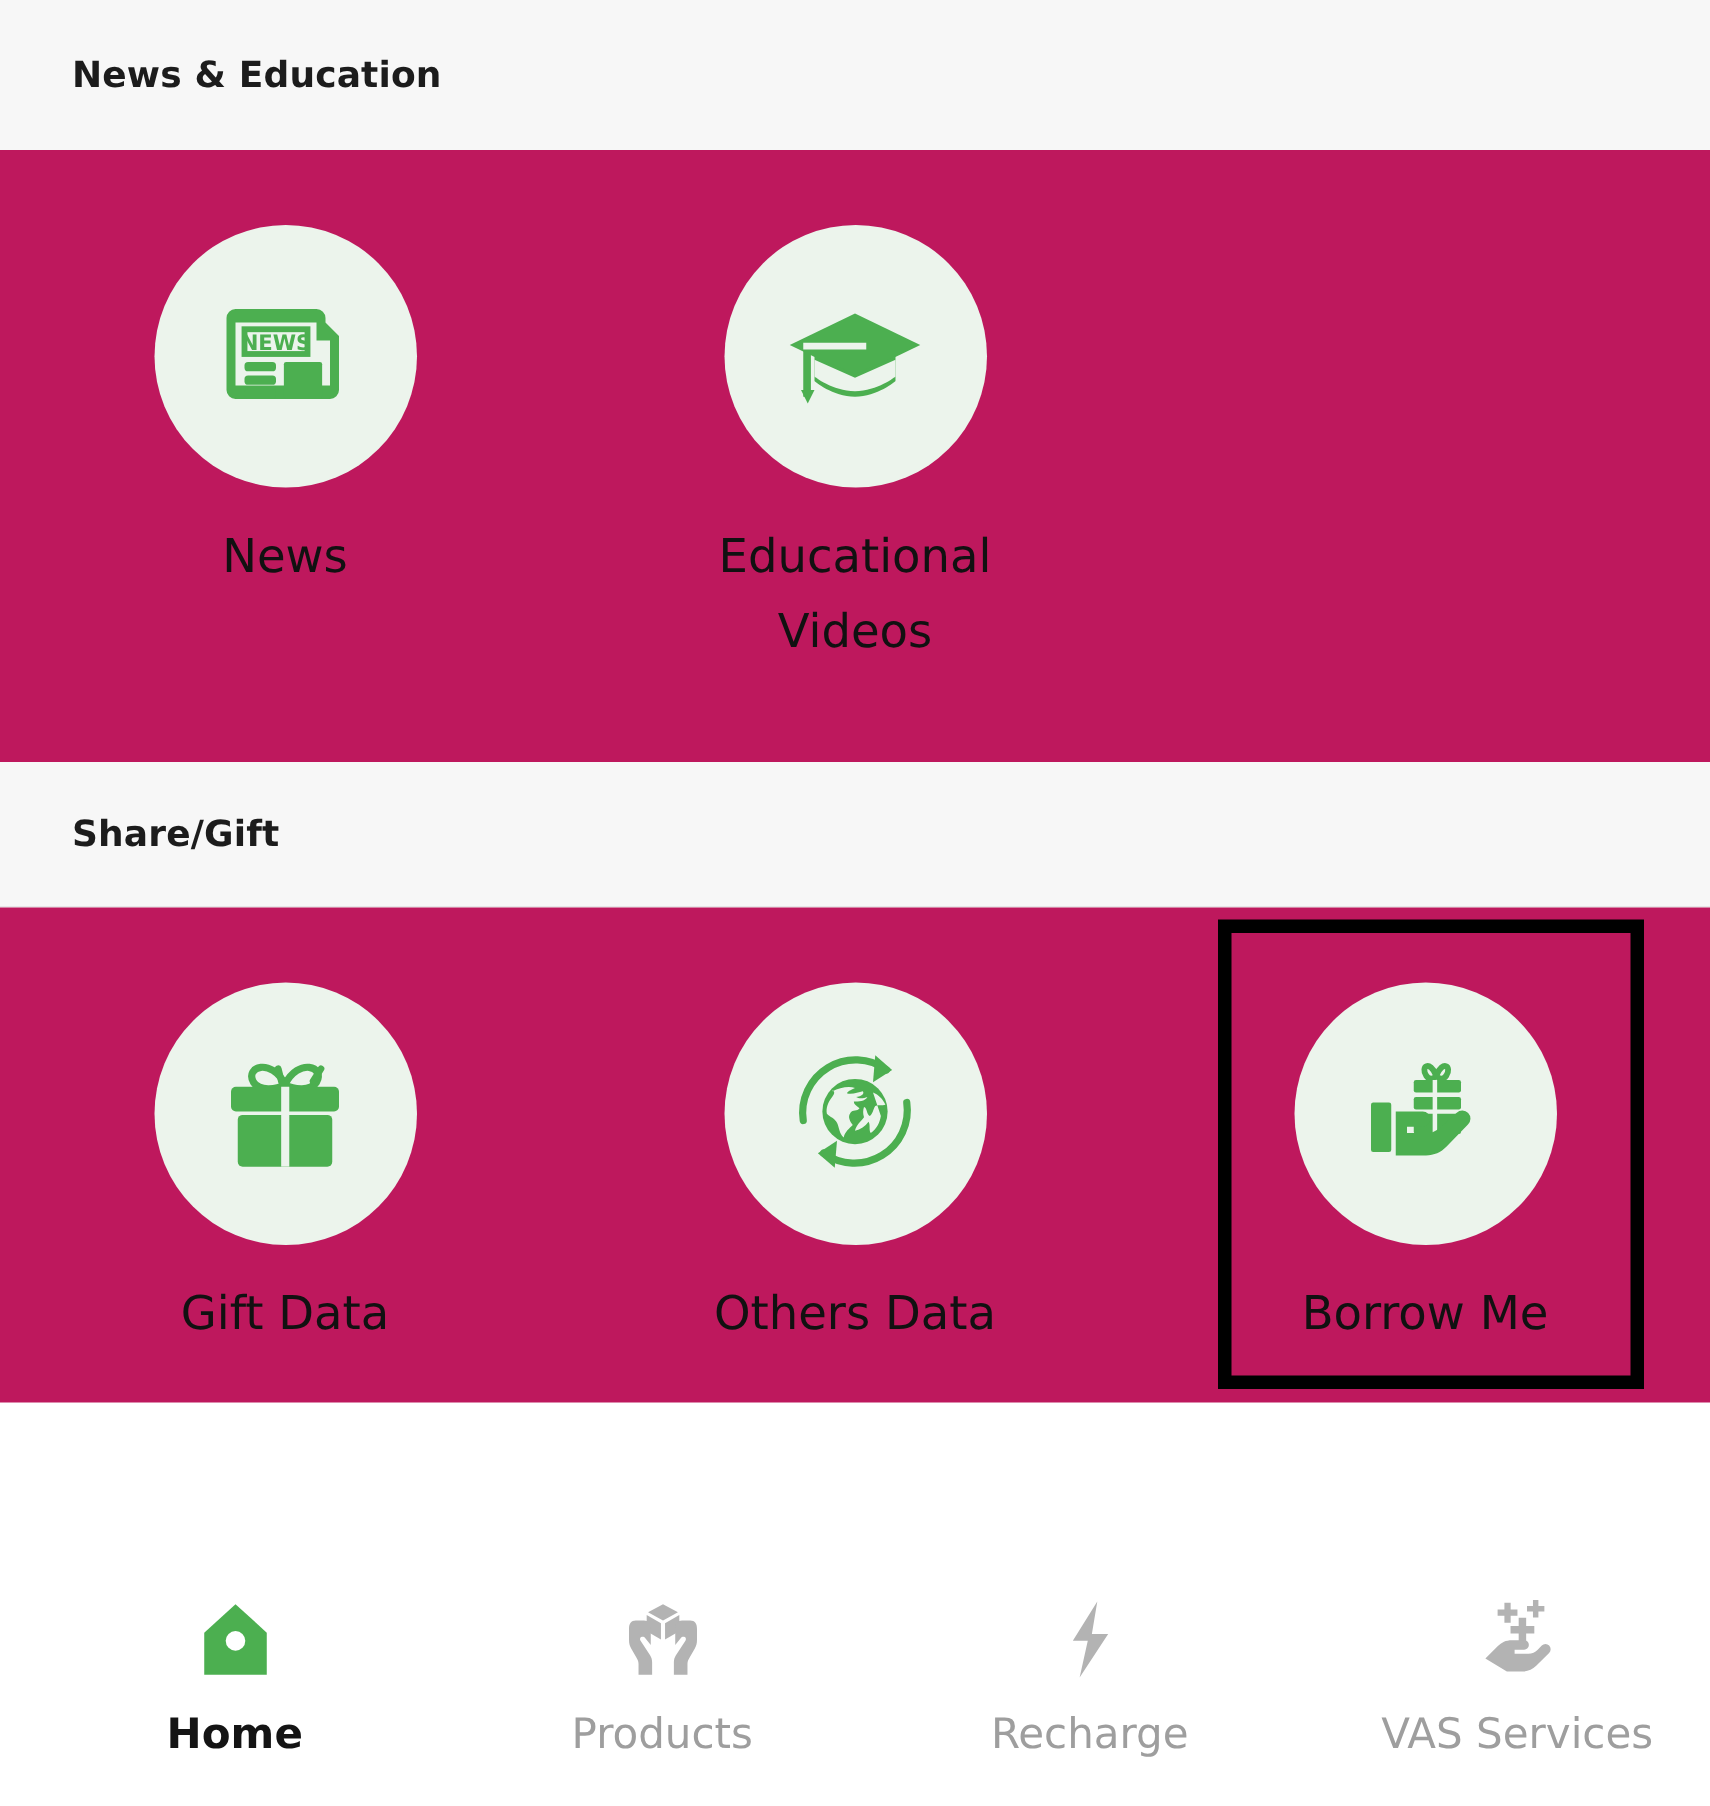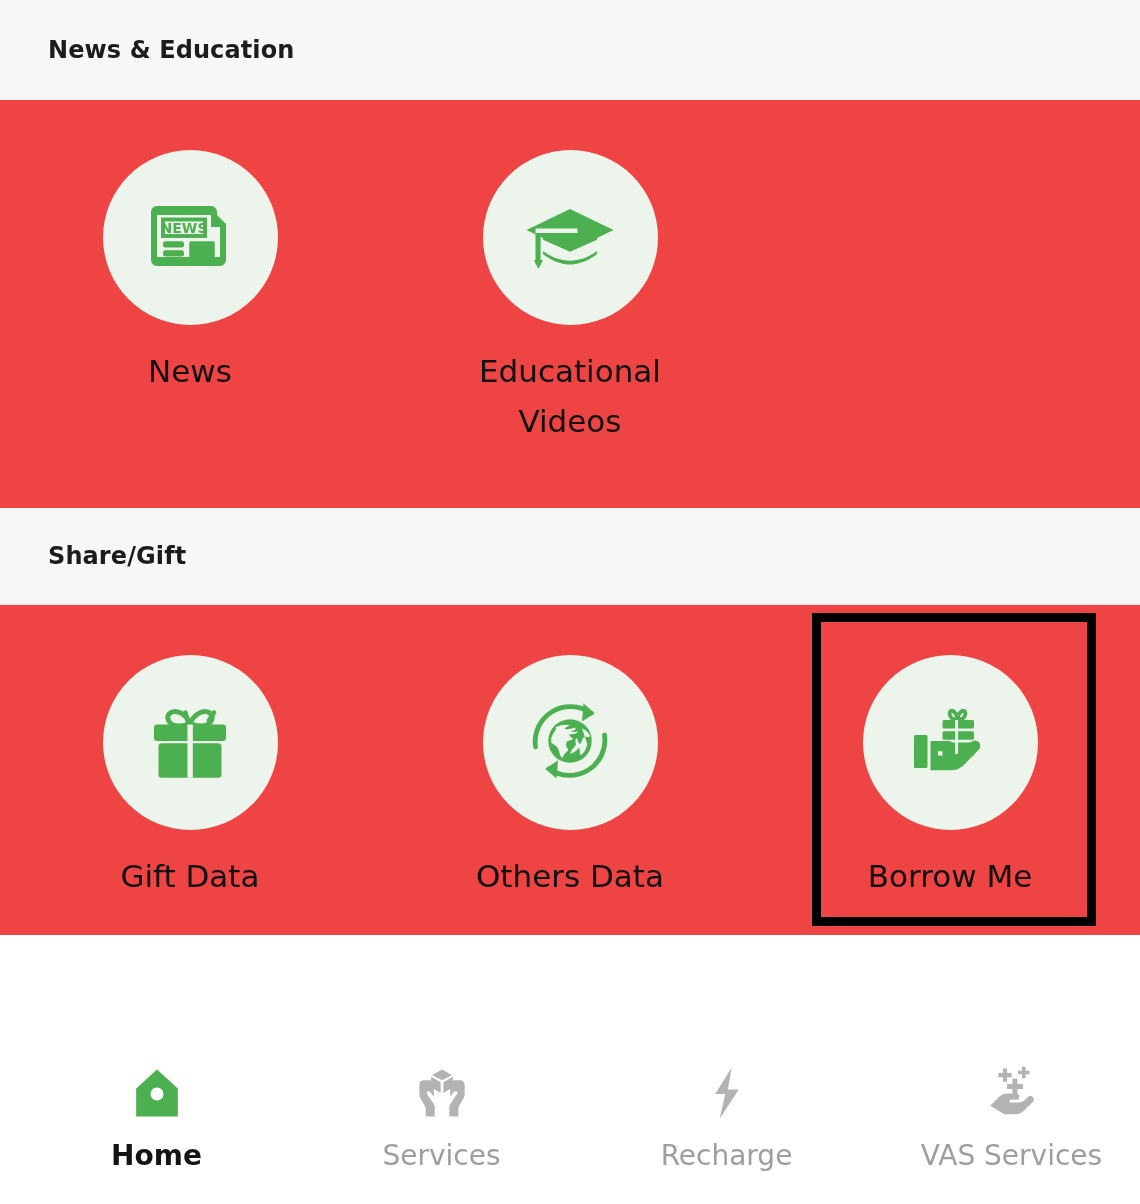--- a/index.html
+++ b/index.html
@@ -31,21 +31,21 @@
   .section-title {
     font-size: 24px;
     font-weight: 700;
     color: #1c1c1c;
     letter-spacing: 0.1px;
   }
 
   
   .tile-grid {
     display: flex;
-    background: #ef4444;
+    background: #be185d;
     box-sizing: border-box;
   }
   .tile-grid.first {
     padding-top: 50px;
     padding-bottom: 60px;
     height: 408px;
   }
   .tile-grid.second {
     padding-top: 50px;
     height: 330px;
@@ -263,21 +263,21 @@
         <path fill="#b3b3b3" d="M20 14 L30.5 20 L30.5 32 L20 26 Z"></path>
         <path fill="#b3b3b3" d="M44 14 L33.5 20 L33.5 32 L44 26 Z"></path>
         <path fill="#b3b3b3" d="M12 18 c3.5 0 5 2.5 5 6 v12 l-4 -5 c-1.5 -2 -5 -1 -3.5 2 l7 10.5
                                  c1 1.6 1.5 3.2 1.5 5.4 v9.1 h-10 v-8 c0 -2 -0.8 -3.6 -1.8 -5.2
                                  l-3.4 -5.8 c-1.3 -2.3 -1.8 -4 -1.8 -6.6 v-8.4 c0 -3.5 1.5 -6 5 -6 z" transform="translate(6,0)"></path>
         <path fill="#b3b3b3" d="M12 18 c3.5 0 5 2.5 5 6 v12 l-4 -5 c-1.5 -2 -5 -1 -3.5 2 l7 10.5
                                  c1 1.6 1.5 3.2 1.5 5.4 v9.1 h-10 v-8 c0 -2 -0.8 -3.6 -1.8 -5.2
                                  l-3.4 -5.8 c-1.3 -2.3 -1.8 -4 -1.8 -6.6 v-8.4 c0 -3.5 1.5 -6 5 -6 z" transform="translate(58,0) scale(-1,1)"></path>
       </svg>
     </span>
-    <span class="nav-label">Services</span>
+    <span class="nav-label">Products</span>
   </div>
 
   <div class="nav-item">
     <span class="nav-icon">
       <svg width="58" height="58" viewBox="0 0 64 64" aria-hidden="true">
         <path fill="#b3b3b3" d="M37 4 L19 33 L30 33 L24 60 L45 28 L33 28 Z"></path>
       </svg>
     </span>
     <span class="nav-label">Recharge</span>
   </div>

